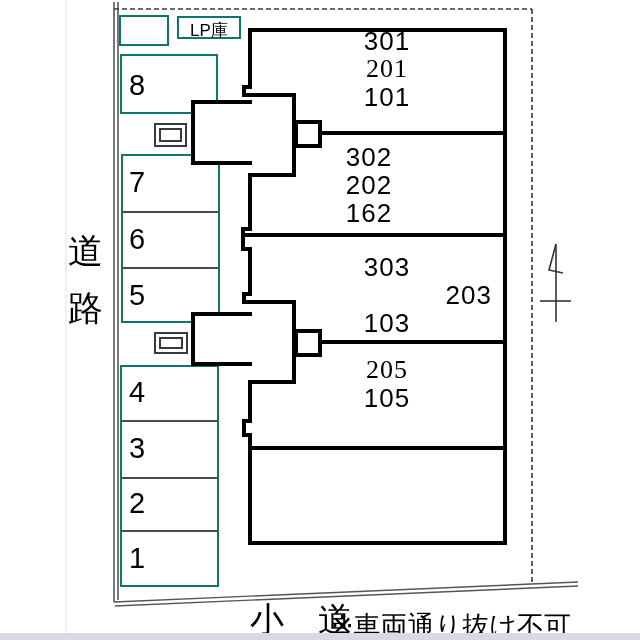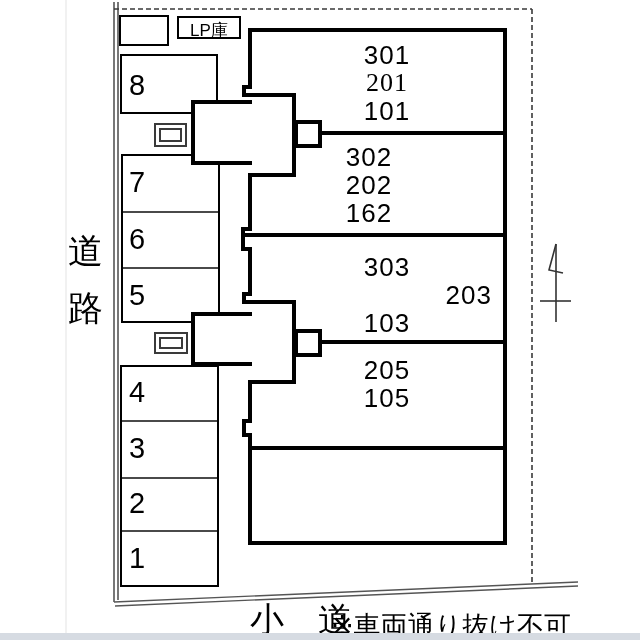--- a/index.html
+++ b/index.html
@@ -1,20 +1,20 @@
 <!DOCTYPE html>
 <html><head>
 <meta charset="utf-8">
 <style>
   html,body{margin:0;padding:0;background:#ffffff;}
   #canvas{position:relative;width:640px;height:640px;background:#ffffff;overflow:hidden;
           font-family:"Liberation Sans","DejaVu Sans",sans-serif;color:#000;}
   .abs{position:absolute;box-sizing:border-box;}
   
-  .thinbox{border:2px solid #000000;background:transparent;}
+  .thinbox{border:2px solid #0f766e;background:transparent;}
   .hdiv{height:2px;background:#4a4a4a;left:0;right:0;}
   
   .bwall{border:4px solid #000;background:#fff;}
   .bline{background:#000;}
   .notch{background:#fff;border:4px solid #000;border-left:none;}
   .alcove{background:#fff;border:4px solid #000;border-right:none;}
   .jog{background:#fff;border:4px solid #000;border-right:none;}
   .porch{background:#fff;border:4px solid #000;}
   .roomcol{text-align:center;font-size:26px;line-height:28px;letter-spacing:1px;}
   .pnum{font-size:29px;line-height:30px;}
@@ -97,37 +97,37 @@
 
   <div class="abs notch" style="left:248px;top:93px;width:48px;height:84px;z-index:5;"></div>
   <div class="abs notch" style="left:248px;top:300px;width:48px;height:84px;z-index:5;"></div>
 
   <div class="abs porch" style="left:294px;top:120px;width:28px;height:28px;z-index:6;"></div>
   <div class="abs porch" style="left:294px;top:329px;width:28px;height:28px;z-index:6;"></div>
 
   <div class="abs alcove" style="left:191px;top:100px;width:61px;height:65px;z-index:6;"></div>
   <div class="abs alcove" style="left:191px;top:312px;width:61px;height:54px;z-index:6;"></div>
 
-  <div class="abs roomcol" style="left:282px;top:41px;width:210px;z-index:7;">
+  <div class="abs roomcol" style="left:282px;top:27px;width:210px;z-index:7;">
     <span style="display:block;">301</span>
     <span style="display:block;font-family:Liberation Serif, serif;">201</span>
     <span style="display:block;">101</span>
   </div>
   <div class="abs roomcol" style="left:264px;top:143px;width:210px;z-index:7;">
     <span style="display:block;">302</span>
     <span style="display:block;">202</span>
     <span style="display:block;">162</span>
   </div>
   <div class="abs roomcol" style="left:282px;top:253px;width:210px;z-index:7;">
     <span style="display:block;">303</span>
     <span style="display:block;text-align:right;">203</span>
     <span style="display:block;">103</span>
   </div>
   <div class="abs roomcol" style="left:282px;top:356px;width:210px;z-index:7;">
-    <span style="display:block;">205</span>
+    <span style="display:block;font-family:Liberation Serif, serif;">205</span>
     <span style="display:block;">105</span>
   </div>
 
   <div class="abs kanji-v" style="left:68px;top:233px;z-index:7;">道</div>
   <div class="abs kanji-v" style="left:68px;top:290px;z-index:7;">路</div>
 
   <div class="abs" style="left:250px;top:597px;font-size:34px;z-index:7;">小　道</div>
   <div class="abs" style="left:331px;top:608px;font-size:27px;z-index:7;">※車両通り抜け不可</div>
 
   <div class="abs" style="left:0;top:633px;width:640px;height:7px;background:#d6dbe2;z-index:8;"></div>

